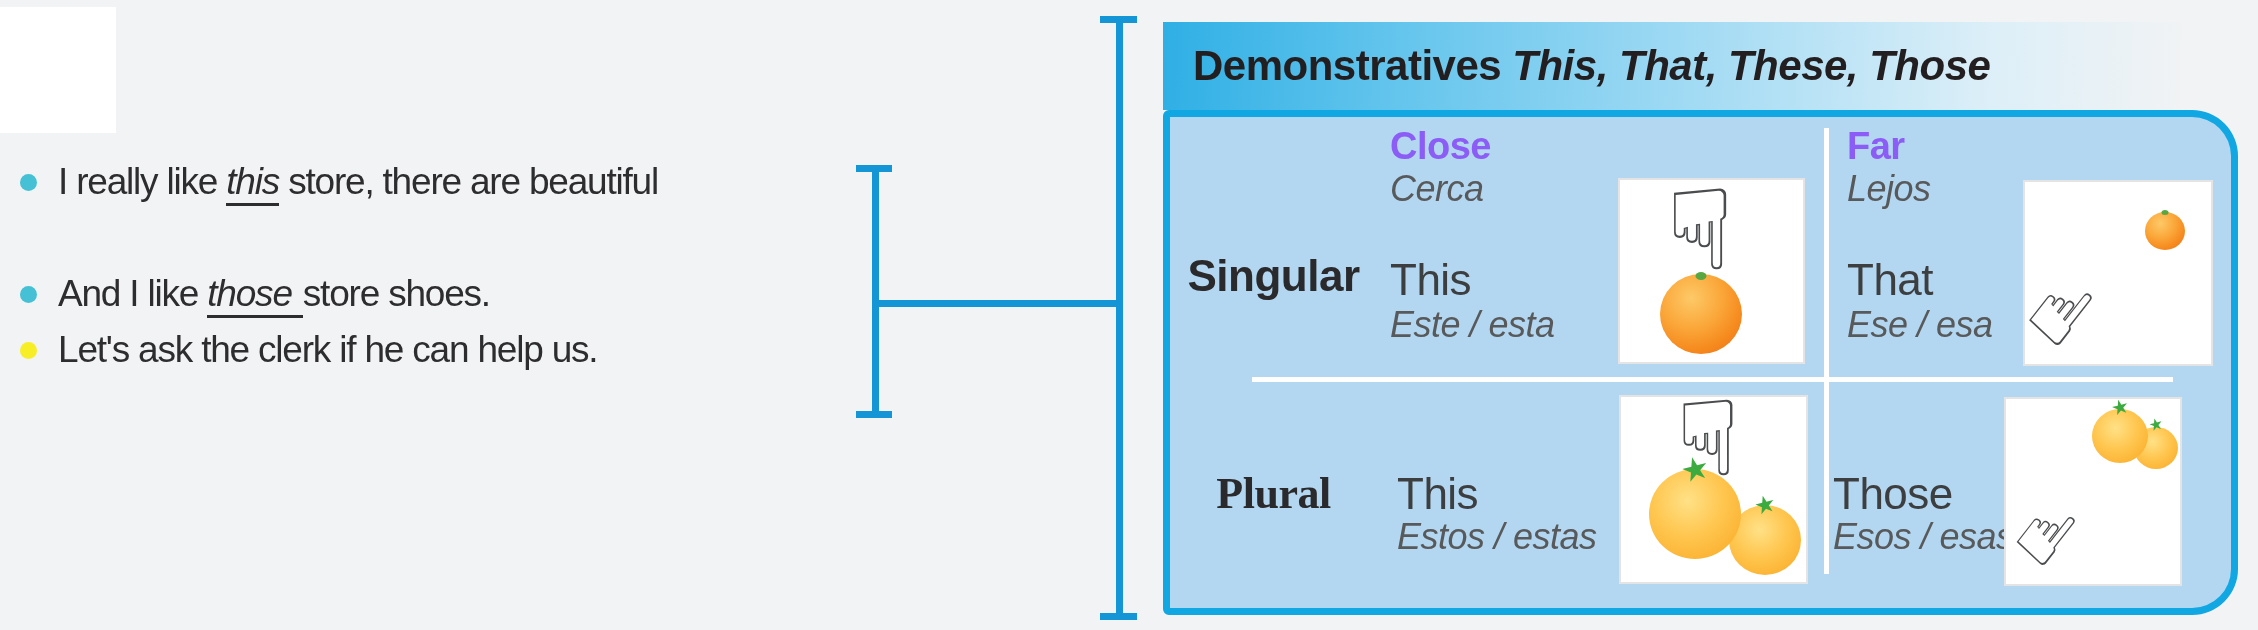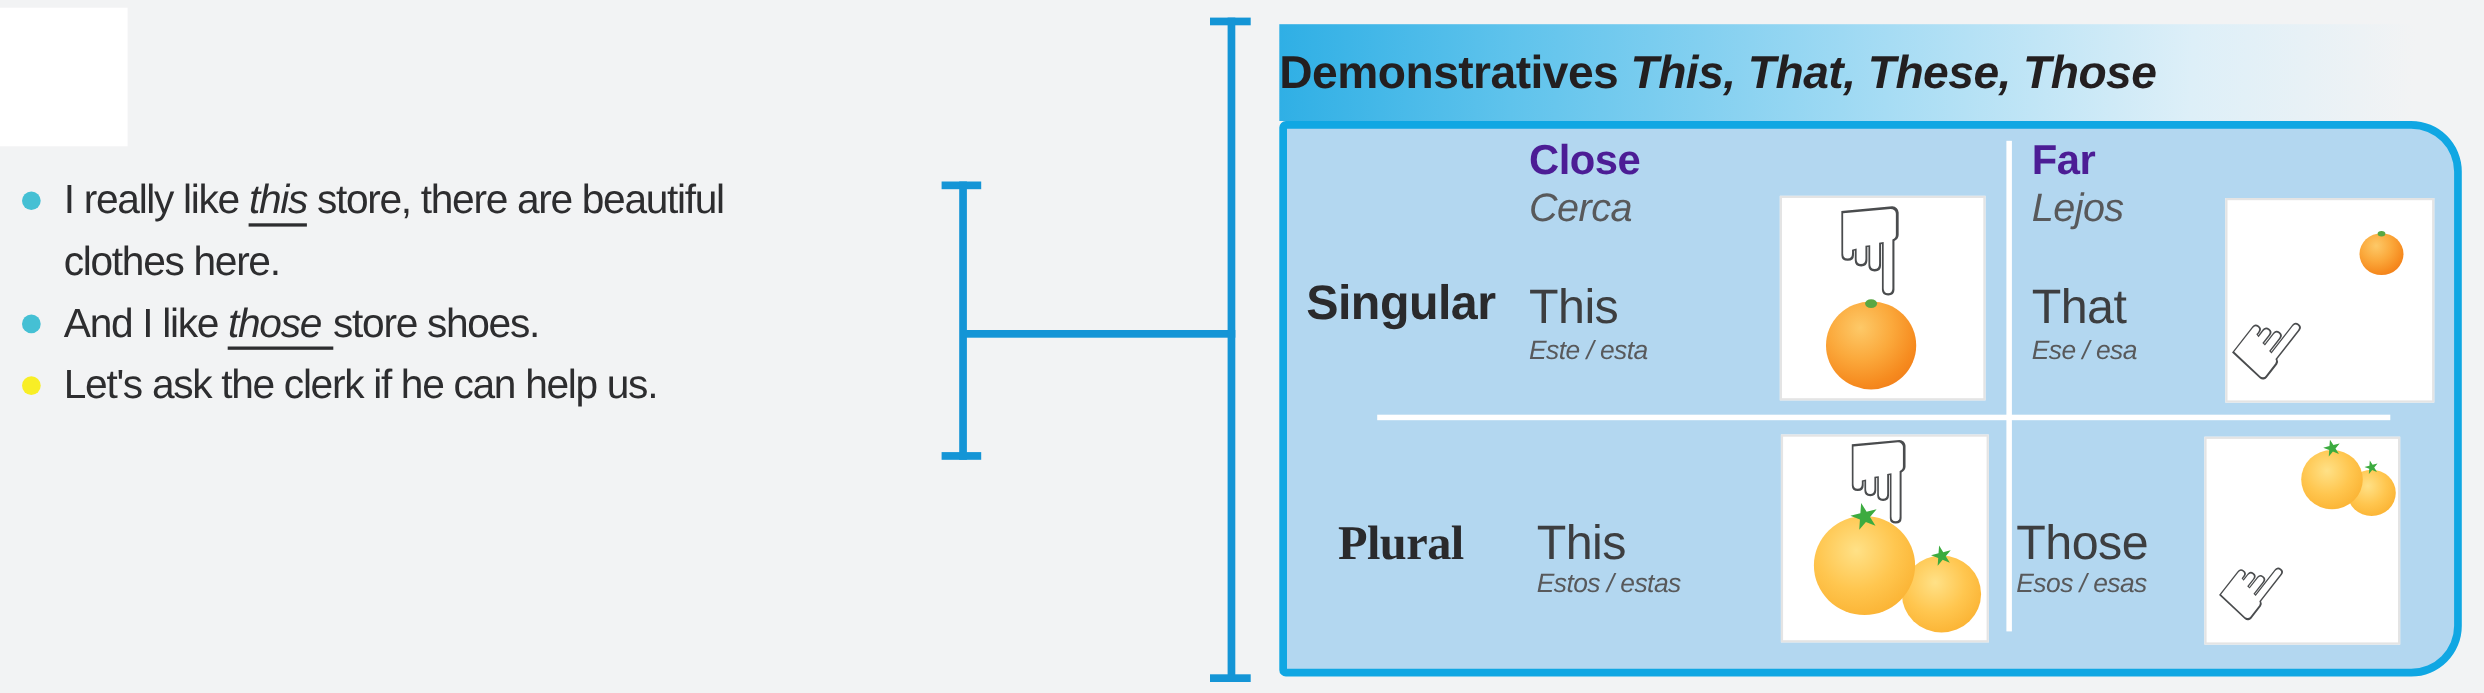--- a/index.html
+++ b/index.html
@@ -19,36 +19,36 @@
   .btext{font-size:37px;letter-spacing:-1.2px;color:#2d2d2f;white-space:nowrap;}
   .em{font-style:italic;border-bottom:3px solid #2d2d2f;padding-bottom:1px;}
   .em.trail{padding-right:11px;}
 
   
   .cline{position:absolute;background:#1495d6;}
 
   
   .phead{position:absolute;left:1163px;top:22px;width:1062px;height:88px;
          background:linear-gradient(92deg,#2fafe5 0%,#5fc3ec 20%,#a6dcf4 52%,#ddeff8 78%,rgba(242,243,244,0) 97%);}
-  .ptitle{line-height:88px;font-size:42px;font-weight:bold;color:#231f20;
+  .ptitle{padding-left:30px;line-height:88px;font-size:42px;font-weight:bold;color:#231f20;
           letter-spacing:-0.5px;white-space:nowrap;}
   .ptitle .it{font-style:italic;}
 
   
   .ptable{position:absolute;left:1163px;top:110px;width:1075px;height:505px;box-sizing:border-box;
           background:#b3d7f0;border:7px solid #10a7e3;border-radius:6px 46px 46px 6px;}
   .divv{position:absolute;left:1824px;top:128px;width:5px;height:446px;background:#ffffff;}
   .divh{position:absolute;left:1252px;top:377px;width:921px;height:5px;background:#ffffff;}
 
   .tlabel{position:absolute;white-space:nowrap;letter-spacing:-0.5px;line-height:1.08;}
-  .h-en{font-size:38px;font-weight:bold;color:#4c1d95;}
+  .h-en{font-size:38px;font-weight:bold;color:#8b5cf6;}
   .h-es{font-size:36px;font-style:italic;color:#58595b;text-align:right;}
   .rowlab{font-size:44px;font-weight:bold;color:#2a2a2c;text-align:center;}
   .d-en{font-size:44px;color:#3d3e40;}
-  .d-es{font-size:24px;font-style:italic;color:#58595b;}
+  .d-es{font-size:36px;font-style:italic;color:#58595b;}
 
   
   .cellimg{position:absolute;background:#ffffff;border:2px solid #e4e4e4;box-sizing:border-box;}
   .hand{position:absolute;color:#4a4c4e;line-height:1;font-family:"DejaVu Sans",sans-serif;}
   .hand.up{transform:rotate(38deg);}
   .orange{position:absolute;border-radius:50%;}
   .orange.real{background:radial-gradient(circle at 38% 30%,#fdc968 0%,#fba93c 38%,#f68b1f 68%,#ec6f12 100%);}
   .orange.cartoon{background:radial-gradient(circle at 42% 35%,#ffe187 0%,#ffc64f 45%,#f8a722 100%);}
   .orange.front{z-index:2;}
   .stem{position:absolute;left:50%;top:-2px;transform:translateX(-50%);width:11px;height:8px;
@@ -63,21 +63,20 @@
 
   <div class="whitebox"></div>
 
   <div class="bullets">
     <div class="brow">
       <span class="dot teal"></span>
       <span class="btext"><span>I really like </span><span class="em">this</span><span> store, there are beautiful</span></span>
     </div>
     <div class="brow">
       <span class="dot none"></span>
-      <span class="btext"><span>clothes here.</span></span>
     </div>
     <div class="brow">
       <span class="dot teal"></span>
       <span class="btext"><span>And I like </span><span class="em trail">those</span><span>store shoes.</span></span>
     </div>
     <div class="brow">
       <span class="dot yellow"></span>
       <span class="btext"><span>Let's ask the clerk if he can help us.</span></span>
     </div>
   </div>

